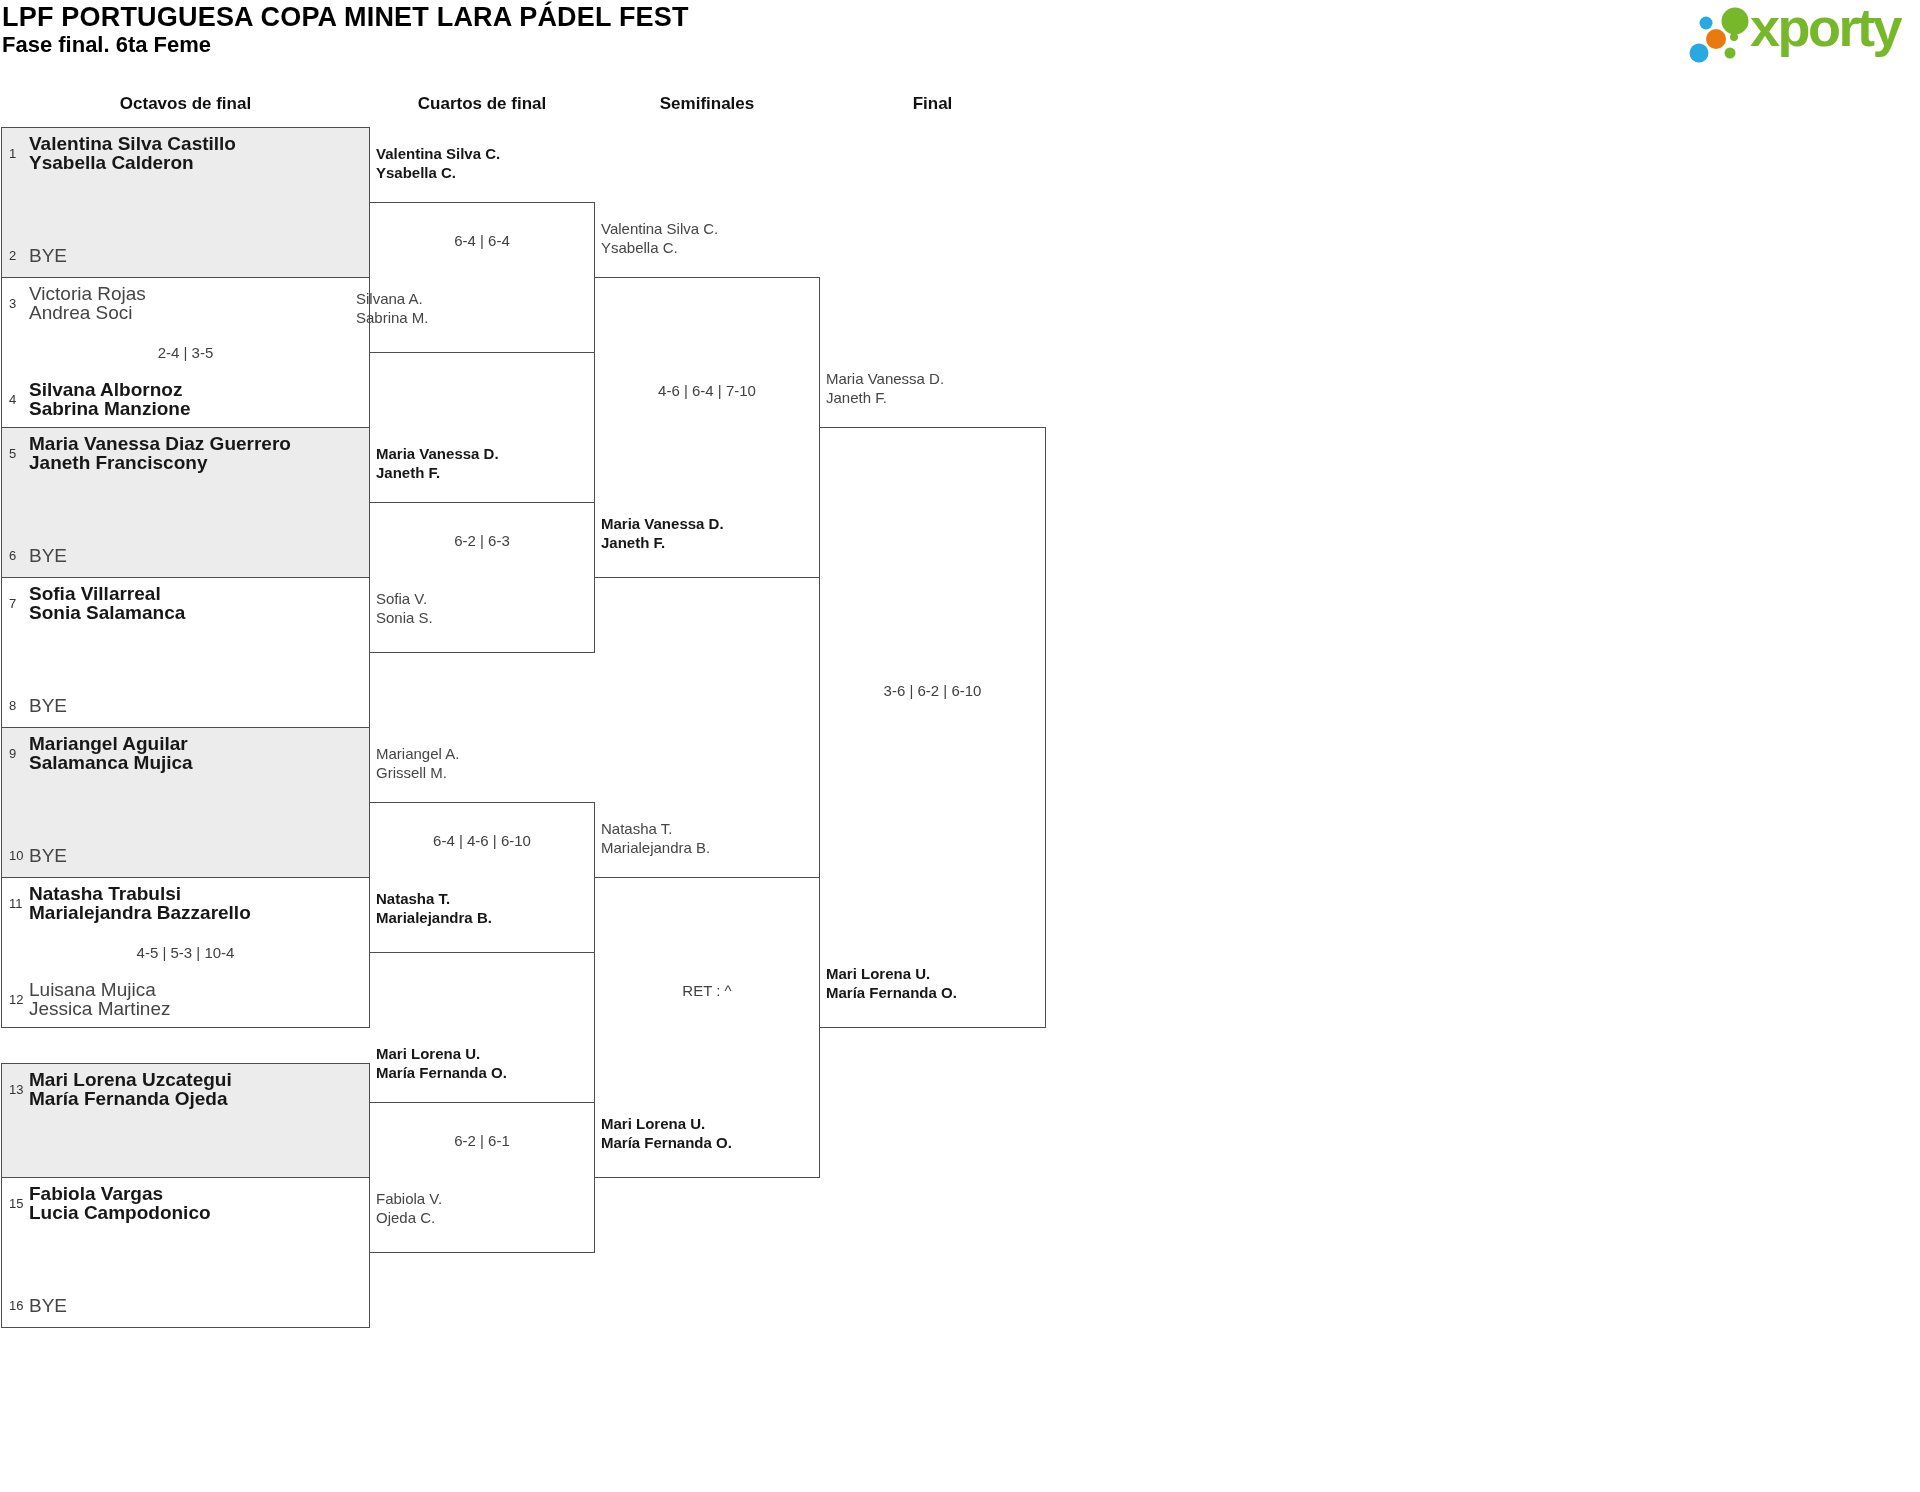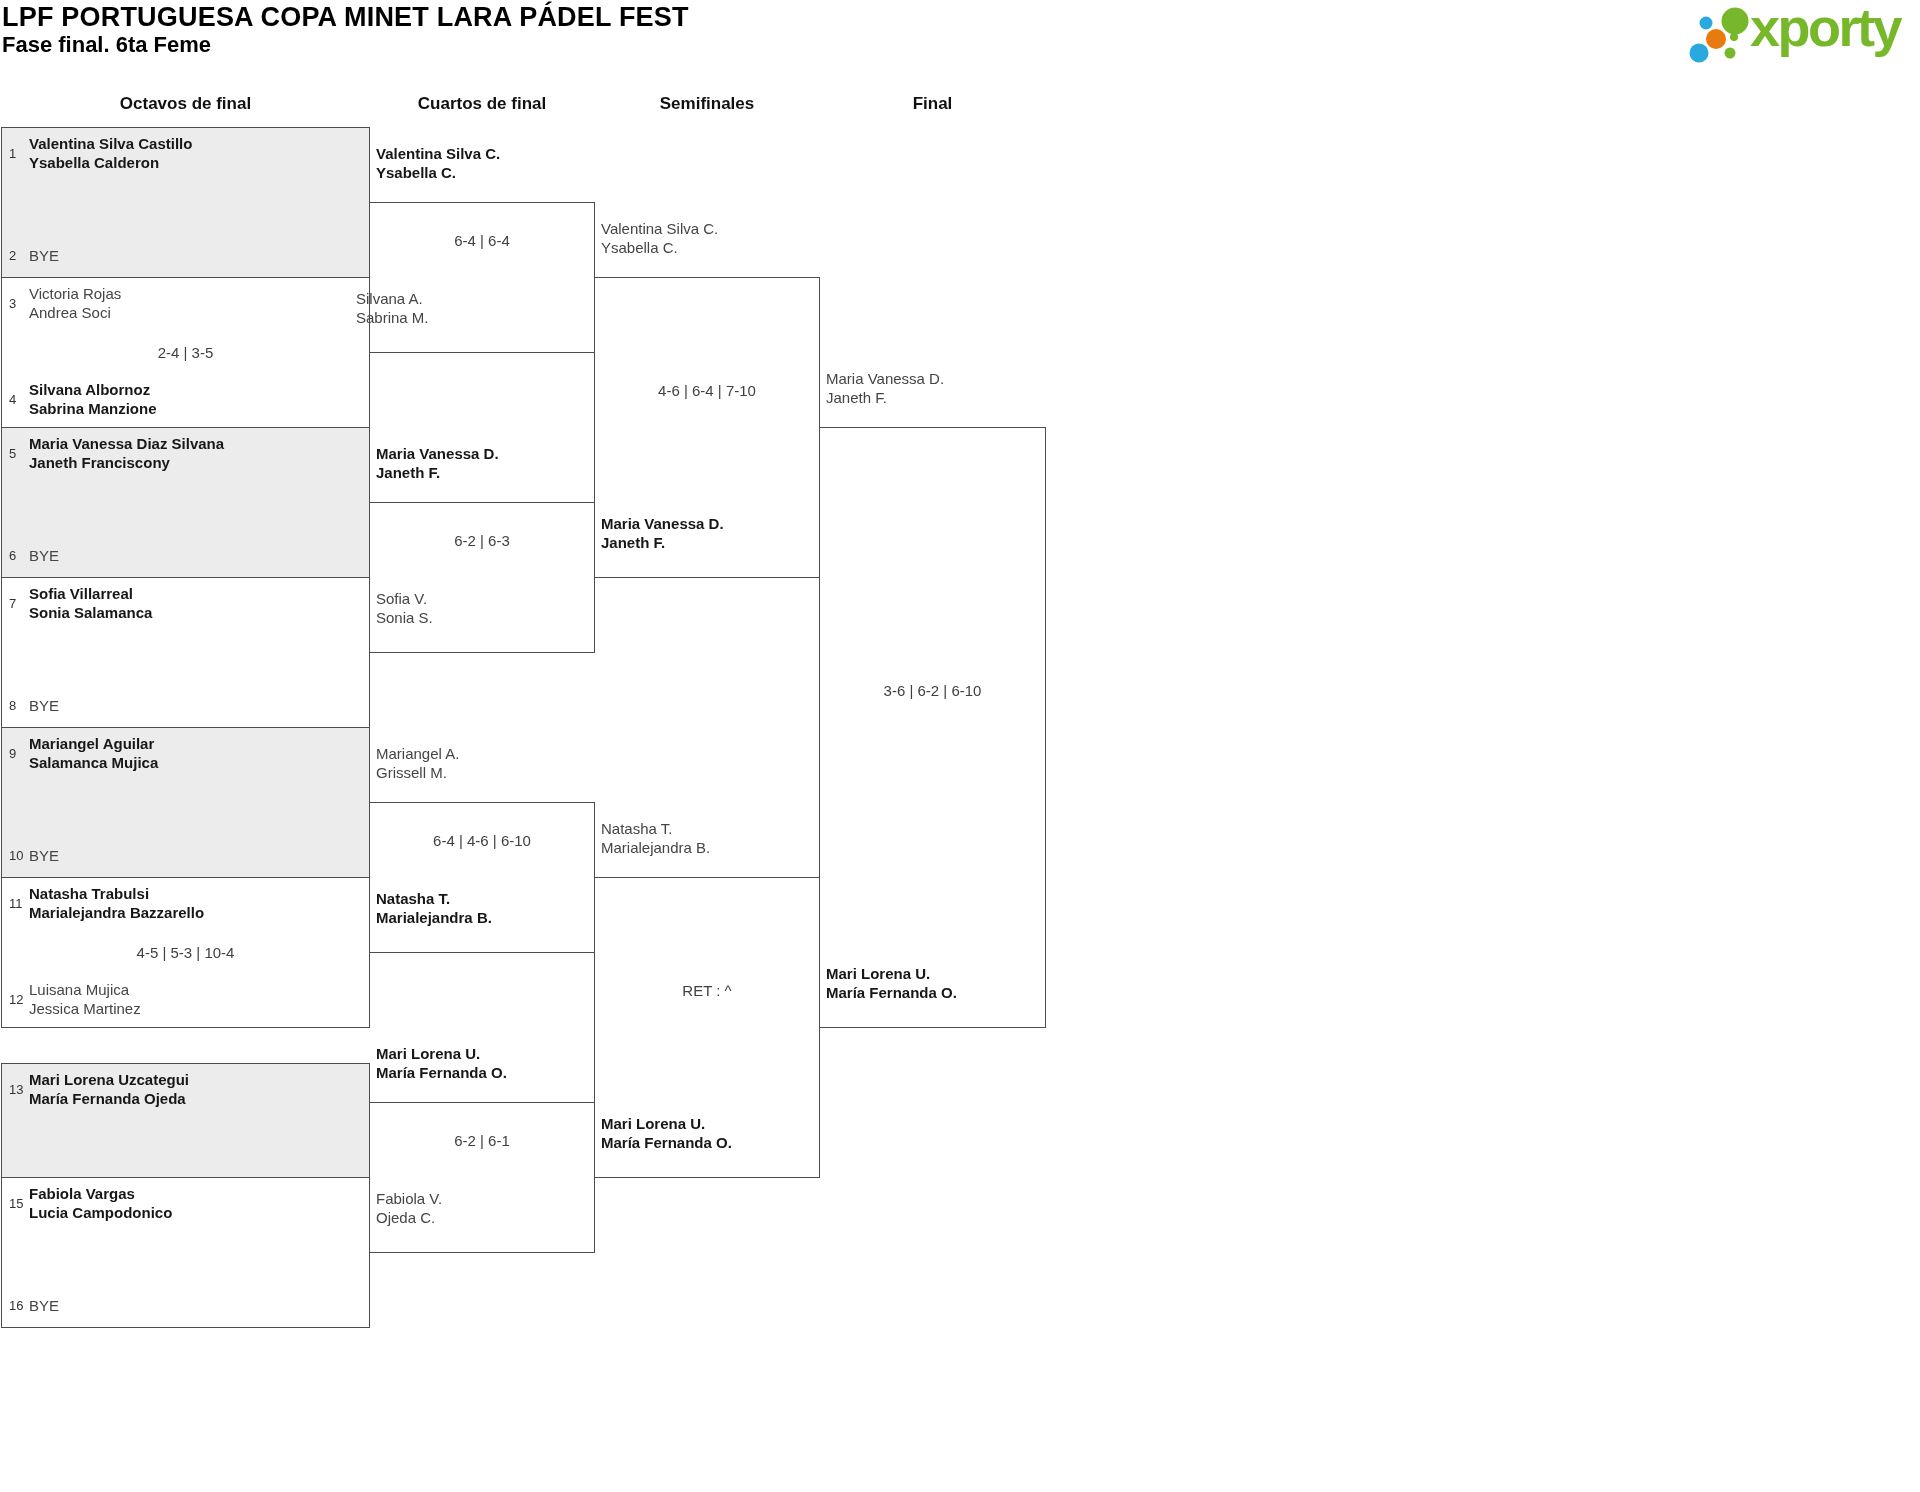--- a/index.html
+++ b/index.html
@@ -23,21 +23,21 @@
 
   .round-header{position:absolute;top:94px;text-align:center;font-size:17px;font-weight:700;color:#111;}
 
   .o-block{position:absolute;left:1px;width:369px;height:151px;border:1px solid var(--border);box-sizing:border-box;background:#fff;}
   .o-block.shaded{background:var(--shaded);}
   .slot{position:absolute;left:0;right:6px;display:flex;align-items:center;}
   .slot-top{top:6px;}
   .slot-bye{bottom:12px;}
   .slot-names-bottom{bottom:9px;}
   .seed{flex:0 0 20px;padding-left:7px;font-size:13px;color:#333;}
-  .names{font-size:15px;line-height:19px;color:var(--lose);}
+  .names{font-size:19px;line-height:19px;color:var(--lose);}
   .names span{display:block;white-space:nowrap;}
   .win .names, .names.win{color:var(--win);font-weight:700;}
   .o-score{position:absolute;left:0;right:0;text-align:center;font-size:15px;color:var(--score);height:20px;line-height:20px;}
 
   .match-rect{position:absolute;border:1px solid var(--border);box-sizing:border-box;background:transparent;}
   .participant{position:absolute;font-size:15px;line-height:19px;color:var(--lose);}
   .participant.win{color:var(--win);font-weight:700;}
   .participant span{display:block;white-space:nowrap;}
   .m-score{position:absolute;text-align:center;font-size:15px;color:var(--score);height:20px;line-height:20px;}
 </style>
@@ -94,21 +94,21 @@
           <div class="names win">
             <span>Silvana Albornoz</span>
             <span>Sabrina Manzione</span>
           </div>
         </div>
       </div>
       <div class="o-block shaded" style="top: 427px;">
         <div class="slot slot-top win">
           <span class="seed">5</span>
           <div class="names win">
-            <span>Maria Vanessa Diaz Silvana</span>
+            <span>Maria Vanessa Diaz Guerrero</span>
             <span>Janeth Franciscony</span>
           </div>
         </div>
         <div class="slot slot-bye">
           <span class="seed">6</span>
           <div class="names">
             <span>BYE</span>
           </div>
         </div>
       </div>

